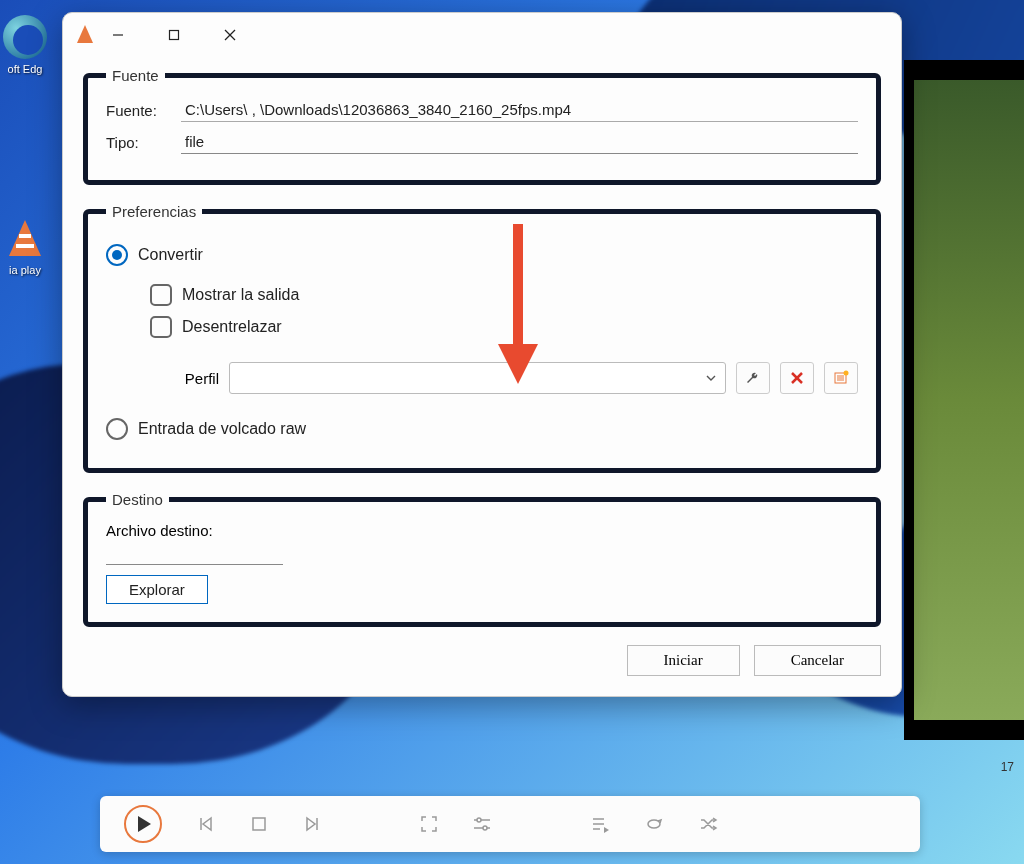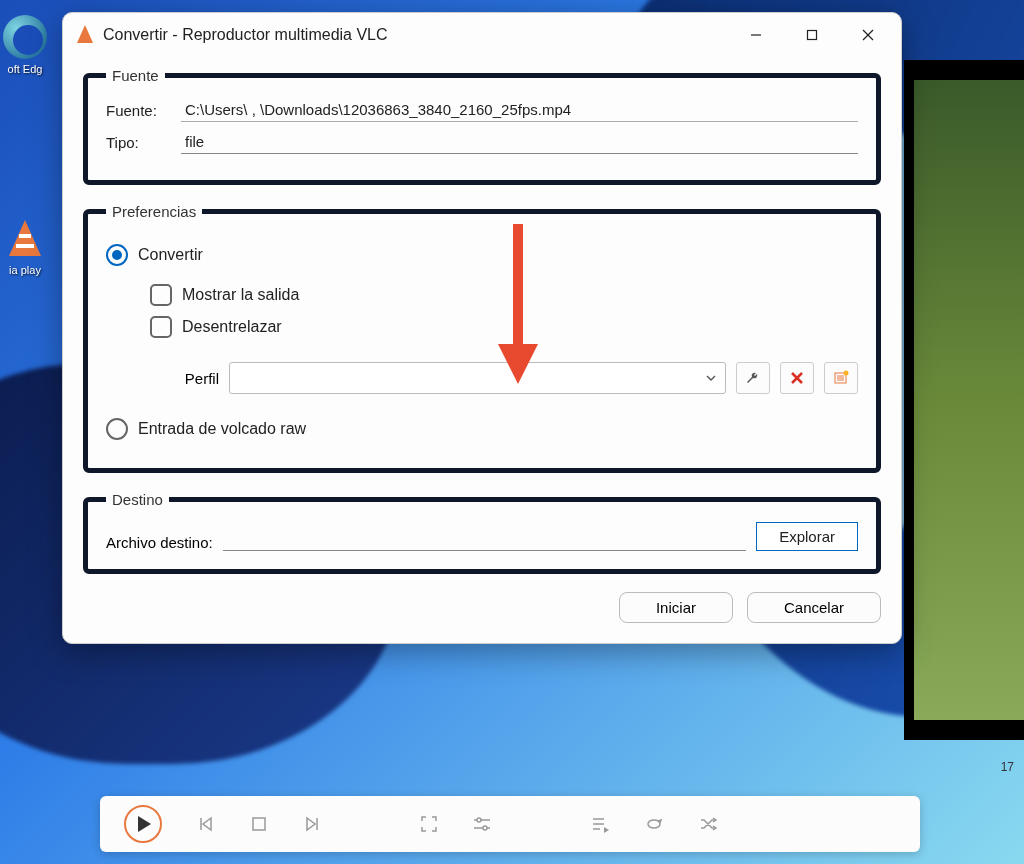--- a/index.html
+++ b/index.html
@@ -51,27 +51,27 @@
 .radio.selected::after { content: ''; width: 10px; height: 10px; background: #0067c0; border-radius: 50%; }
 .radio.unselected { border-color: #666; }
 .checkbox { width: 22px; height: 22px; border: 2px solid #666; border-radius: 5px; }
 .indent { margin-left: 44px; }
 
 .profile-row { display: flex; align-items: center; gap: 10px; margin: 24px 0 10px; }
 .profile-label { width: 90px; font-size: 15px; margin-left: 23px; text-align: right; }
 .profile-select { flex: 1; height: 32px; border: 1px solid #bbb; border-radius: 3px; background: white; display: flex; align-items: center; justify-content: flex-end; padding: 0 8px; }
 .icon-btn { width: 34px; height: 32px; border: 1px solid #ccc; border-radius: 3px; background: #fcfcfc; display: flex; align-items: center; justify-content: center; cursor: pointer; }
 
-.dest-row { display: flex; align-items: flex-end; gap: 10px; }
+.dest-row { display: flex; align-items: flex-start; gap: 10px; flex-direction: column; }
 .dest-label { font-size: 15px; }
 .dest-input { flex: 1; height: 28px; border: none; border-bottom: 1px solid #888; background: transparent; }
 .browse-btn { padding: 5px 22px; border: 1.5px solid #0067c0; border-radius: 0; background: white; font-size: 15px; color: #222; cursor: pointer; }
 
 .dialog-footer { display: flex; justify-content: flex-end; gap: 14px; margin-top: 6px; }
-.footer-btn { padding: 6px 36px; border: 1px solid #bbb; border-radius: 8px; background: #fcfcfc; font-size: 15px; cursor: pointer; }
+.footer-btn { padding: 6px 36px; border: 1px solid #bbb; border-radius: 0; background: #fcfcfc; font-size: 15px; cursor: pointer; font-family: Liberation Serif, serif; }
 
 
 .arrow { position: absolute; top: 250px; left: 480px; pointer-events: none; }
 
 
 .player-bar { position: absolute; bottom: 12px; left: 100px; width: 820px; height: 56px; background: #fcfcfc; border-radius: 6px; display: flex; align-items: center; gap: 34px; padding: 0 24px; box-shadow: 0 2px 10px rgba(0,0,0,0.2); }
 .play-btn { width: 38px; height: 38px; border: 2px solid #e8783d; border-radius: 50%; display: flex; align-items: center; justify-content: center; cursor: pointer; }
 .play-triangle { width: 0; height: 0; border-left: 13px solid #333; border-top: 8px solid transparent; border-bottom: 8px solid transparent; margin-left: 3px; }
 .ctrl-icon { color: #888; cursor: pointer; display: flex; align-items: center; }
 </style>
@@ -97,21 +97,20 @@
 
 <div class="video-bg"></div>
 <div class="video-img"></div>
 <div class="video-time">17</div>
 
 <div class="dialog">
   <div class="titlebar">
     <div class="titlebar-icon">
       <div class="cone-triangle"></div>
     </div>
-    <div class="titlebar-title">Convertir - Reproductor multimedia VLC</div>
     <div class="win-controls">
       <div class="win-btn">
         <svg viewBox="0 0 12 12">
             <line x1="1" y1="6" x2="11" y2="6" stroke="#222" stroke-width="1.2"></line>
           </svg>
       </div>
       <div class="win-btn">
         <svg viewBox="0 0 12 12">
             <rect x="1.5" y="1.5" width="9" height="9" fill="none" stroke="#222" stroke-width="1.2"></rect>
           </svg>

